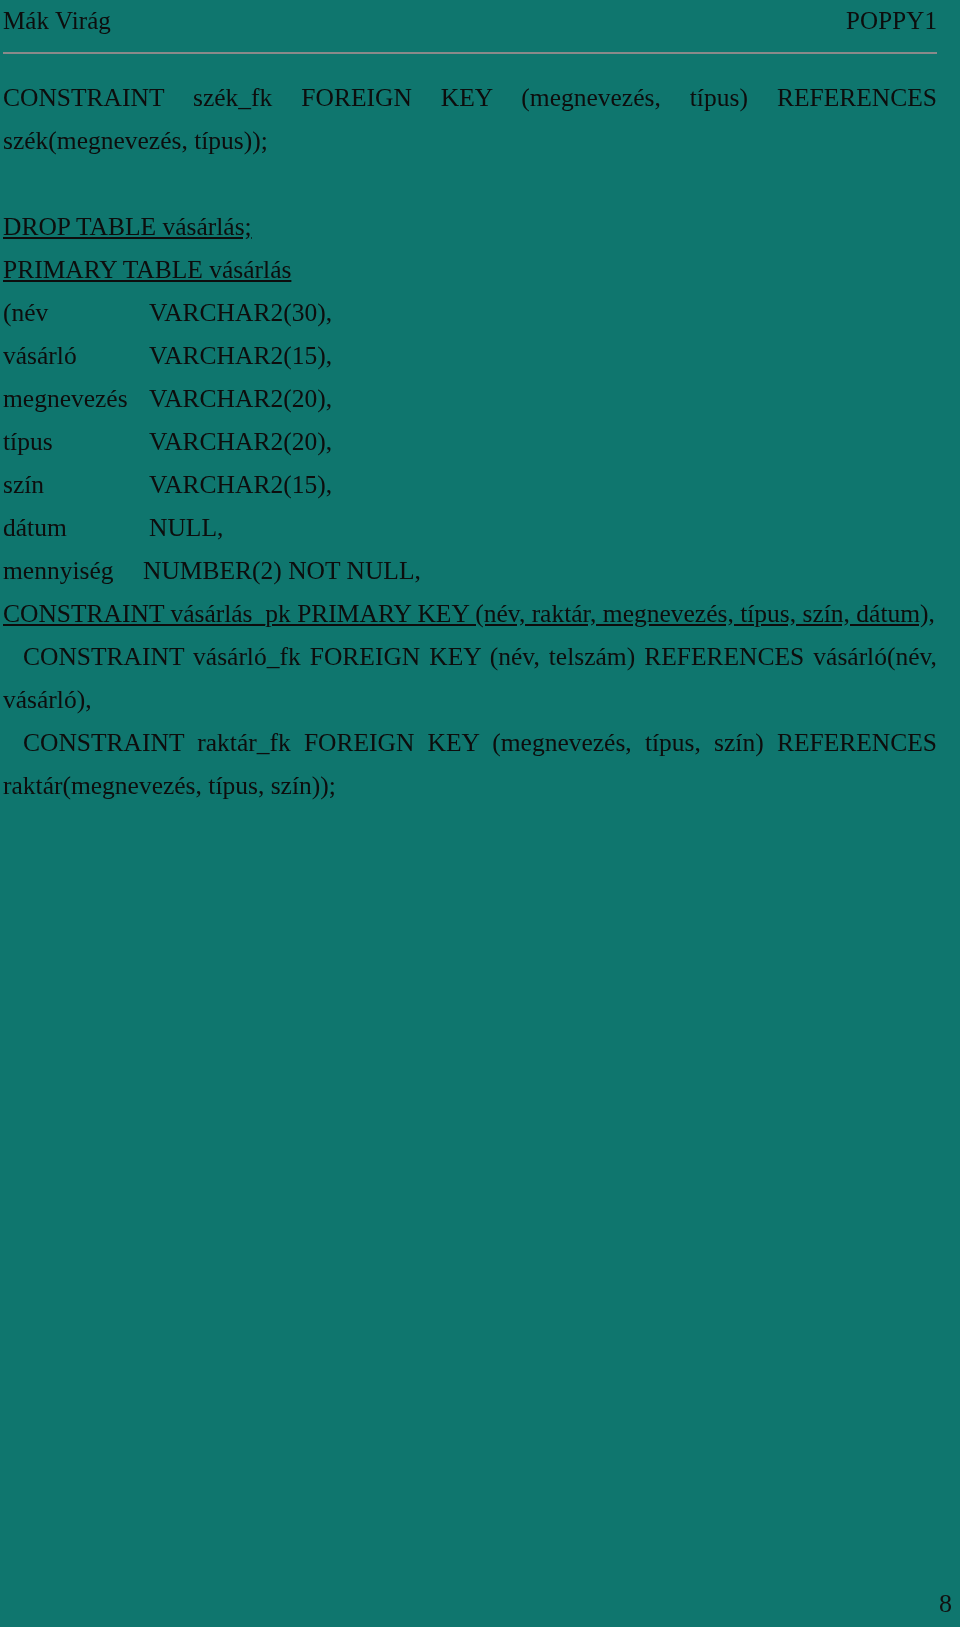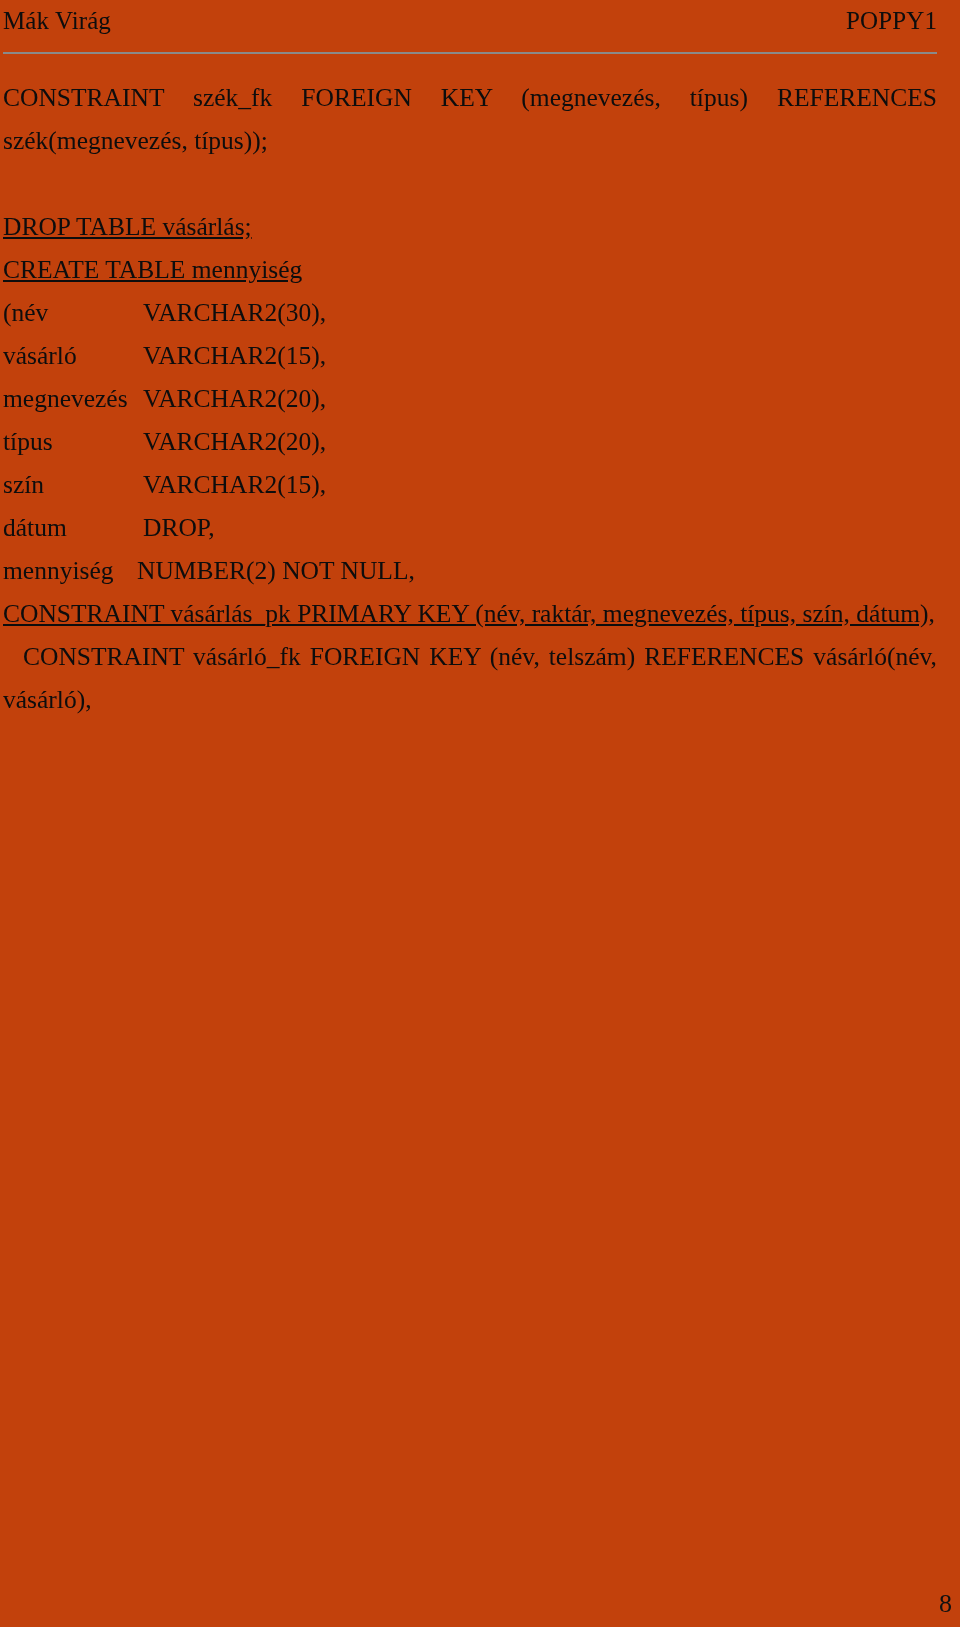--- a/index.html
+++ b/index.html
@@ -4,21 +4,21 @@
 <style>
   html, body {
     margin: 0;
     padding: 0;
     background: #ffffff;
   }
   .page {
     position: relative;
     width: 960px;
     height: 1627px;
-    background: #c2410c;
+    background: #0f766e;
     box-sizing: border-box;
     padding: 8px;
     overflow: hidden;
     font-family: "Liberation Serif", "DejaVu Serif", serif;
     color: #0d0d0d;
   }
   .content {
     position: absolute;
     left: 3px;
     top: 0;
@@ -67,20 +67,21 @@
     text-decoration: underline;
   }
 
   
   .coldefs { margin: 0; }
   .coldef-row {
     display: flex;
     font-size: 25.5px;
     line-height: 43px;
     white-space: pre;
+    gap: 6px;
   }
   .coldef-row .cname {
     flex: 0 0 140px;
     white-space: pre;
   }
   .coldef-row .ctype {
     flex: 1 1 auto;
     white-space: pre;
   }
   .coldef-row.tight .cname { flex-basis: 134px; }
@@ -107,21 +108,21 @@
     </div>
 
     <hr class="rule">
 
     <p class="para first">CONSTRAINT szék_fk FOREIGN KEY (megnevezés, típus) REFERENCES szék(megnevezés, típus));</p>
 
     <div class="spacer-line"></div>
 
     <div class="simple">DROP TABLE vásárlás;</div>
 
-    <div class="simple">CREATE TABLE mennyiség</div>
+    <div class="simple">PRIMARY TABLE vásárlás</div>
 
     <div class="coldefs">
 
       <div class="coldef-row">
         <span class="cname">(név</span>
         <span class="ctype">VARCHAR2(30),</span>
       </div>
 
       <div class="coldef-row">
         <span class="cname">vásárló</span>
@@ -138,31 +139,32 @@
         <span class="ctype">VARCHAR2(20),</span>
       </div>
 
       <div class="coldef-row">
         <span class="cname">szín</span>
         <span class="ctype">VARCHAR2(15),</span>
       </div>
 
       <div class="coldef-row">
         <span class="cname">dátum</span>
-        <span class="ctype">DROP,</span>
+        <span class="ctype">NULL,</span>
       </div>
 
       <div class="coldef-row tight">
         <span class="cname">mennyiség</span>
         <span class="ctype">NUMBER(2) NOT NULL,</span>
       </div>
 
     </div>
 
     <div class="simple">CONSTRAINT vásárlás_pk PRIMARY KEY (név, raktár, megnevezés, típus, szín, dátum),</div>
 
     <p class="para indent">CONSTRAINT vásárló_fk FOREIGN KEY (név, telszám) REFERENCES vásárló(név, vásárló),</p>
 
+    <p class="para indent">CONSTRAINT raktár_fk FOREIGN KEY (megnevezés, típus, szín) REFERENCES raktár(megnevezés, típus, szín));</p>
 
   </div>
 
   <div class="pagenum">8</div>
 </div>
 
 </body></html>

